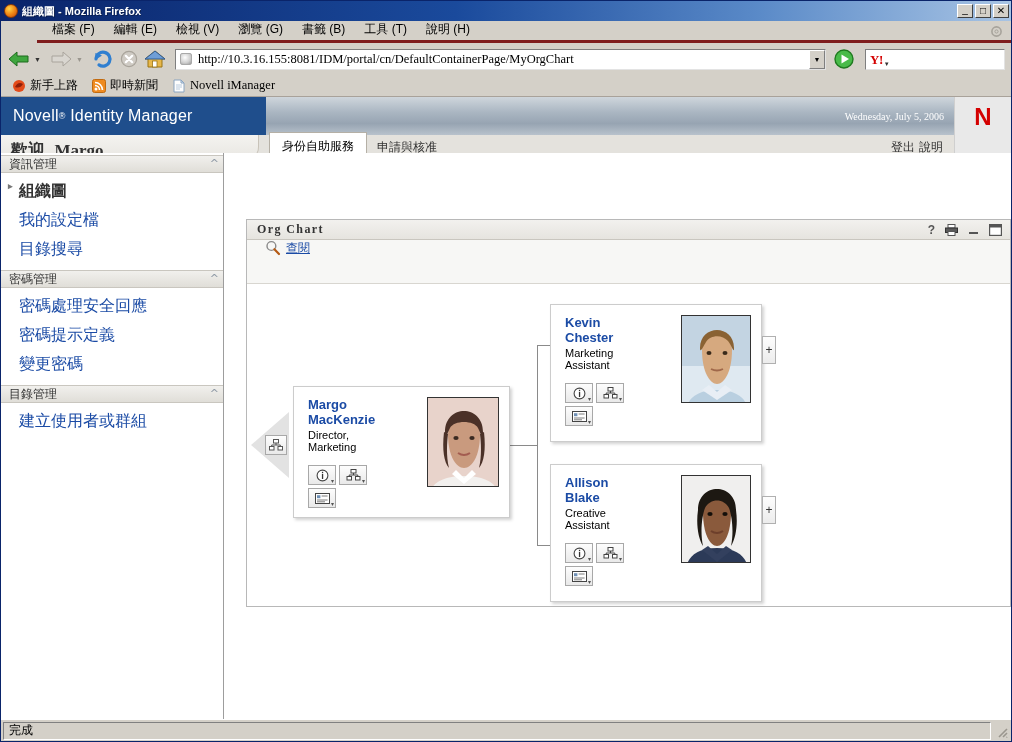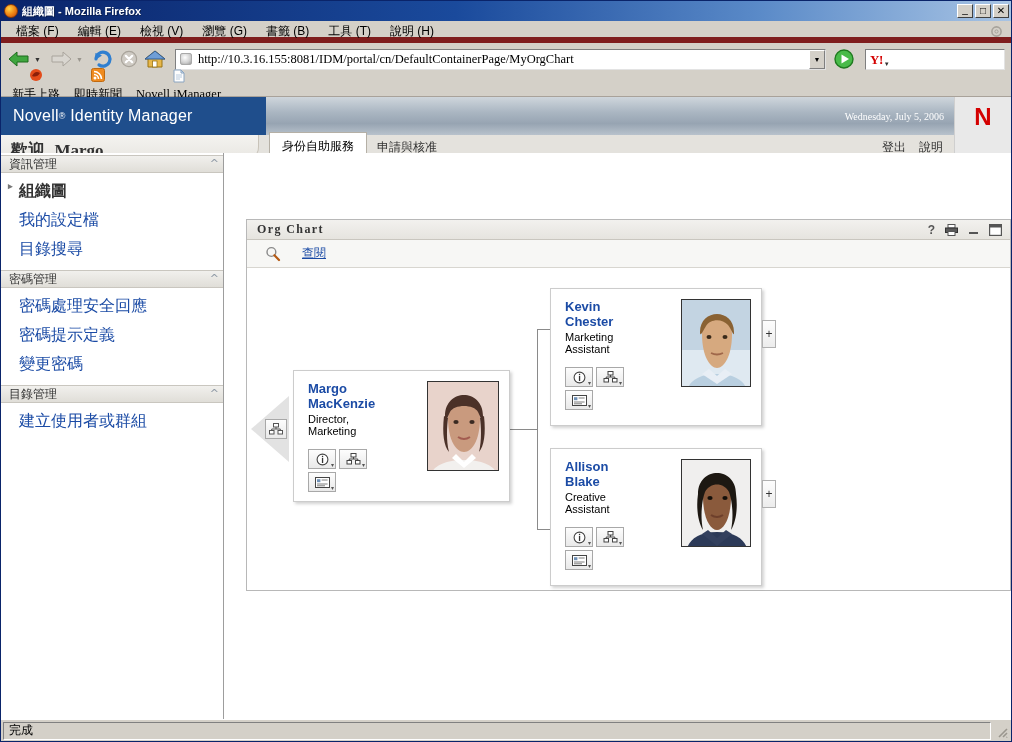--- a/index.html
+++ b/index.html
@@ -52,25 +52,26 @@
     position: relative;
   }
   .wbtn .gl { position: absolute; left: 0; right: 0; top: 0; bottom: 0;
      display: flex; align-items: center; justify-content: center; font-size: 10px; }
   .wbtn.min .gl { align-items: flex-end; padding-bottom: 1px; }
 
   
   #menubar {
     height: 22px;
     background: #d4d0c8;
-    display: flex; align-items: flex-start;
+    display: flex; align-items: flex-end;
     padding-left: 6px;
-    border-bottom: 6px solid #7f1d1d;
+    border-bottom: 3px solid #7f1d1d;
     flex: 0 0 auto;
     position: relative;
+    margin-left: 36px;
   }
   #menubar .mi {
     font-size: 12px; color: #000;
     padding: 2px 10px 2px 9px;
     white-space: nowrap;
     cursor: default;
   }
   #menubar .gear {
     position: absolute; right: 8px; top: 4px;
     width: 13px; height: 13px;
@@ -154,21 +155,21 @@
 
   
   #bookmarks {
     height: 22px;
     background: #d4d0c8;
     display: flex; align-items: center;
     padding: 0 6px; gap: 4px;
     border-bottom: 1px solid #a9a29a;
     flex: 0 0 auto;
   }
-  .bmk { display: flex; align-items: center; gap: 4px; padding: 1px 5px; cursor: default; flex-direction: column; }
+  .bmk { display: flex; align-items: center; gap: 4px; padding: 1px 5px; cursor: default; }
   .bmk .lbl { font-size: 12px; color: #000; white-space: nowrap; }
   .bmk .lbl.serif { font-family: "Liberation Serif", serif; font-size: 12.5px; }
   .bico { width: 14px; height: 14px; position: relative; flex: 0 0 auto; }
 
   
   #page {
     flex: 1 1 auto;
     background: #ffffff;
     position: relative;
     overflow: hidden;
@@ -237,21 +238,21 @@
     color: #000;
     border-left: 1px solid #b5b0a6;
     border-right: 1px solid #b5b0a6;
     border-top: 1px solid #b5b0a6;
     border-bottom: 1px solid #ffffff;
     margin-bottom: -1px;
     padding: 5px 12px 5px 12px;
   }
   #tabrow .hdrlinks {
     position: absolute; right: 68px; bottom: 4px;
-    display: flex; gap: 13px;
+    display: flex; gap: 4px;
   }
   #tabrow .hdrlinks a { font-size: 12px; color: #333; text-decoration: none; }
   #tabrow .nspacer {
     position: absolute; right: 0; top: 0; bottom: 0; width: 57px;
     background: #e9e9e9; border-left: 1px solid #cfcfcf;
   }
 
   
   #body {
     position: absolute; left: 0; right: 0; top: 56px; bottom: 0;
@@ -312,25 +313,25 @@
   }
   .portlet-hdr .ptitle {
     font-family: "Liberation Serif", serif;
     font-size: 12px; font-weight: bold; color: #333;
     letter-spacing: 1.4px;
   }
   .portlet-hdr .picons { margin-left: auto; display: flex; align-items: center; gap: 10px; }
   .picon { color: #555; font-size: 12px; line-height: 12px; cursor: default; }
 
   .portlet-tools {
-    height: 28px;
+    height: 44px;
     background: #f7f7f5;
     border-bottom: 1px solid #d8d6d0;
-    display: flex; align-items: center;
-    padding-left: 18px; gap: 21px;
+    display: flex; align-items: flex-start;
+    padding-left: 18px; gap: 5px;
   }
   .magnifier { width: 16px; height: 16px; position: relative; }
   .portlet-tools a { font-size: 12px; color: #1b4ba5; text-decoration: underline; }
 
   .chart-area { position: relative; height: 322px; background: #fff; }
 
   
   .card {
     position: absolute;
     background: #fff;

